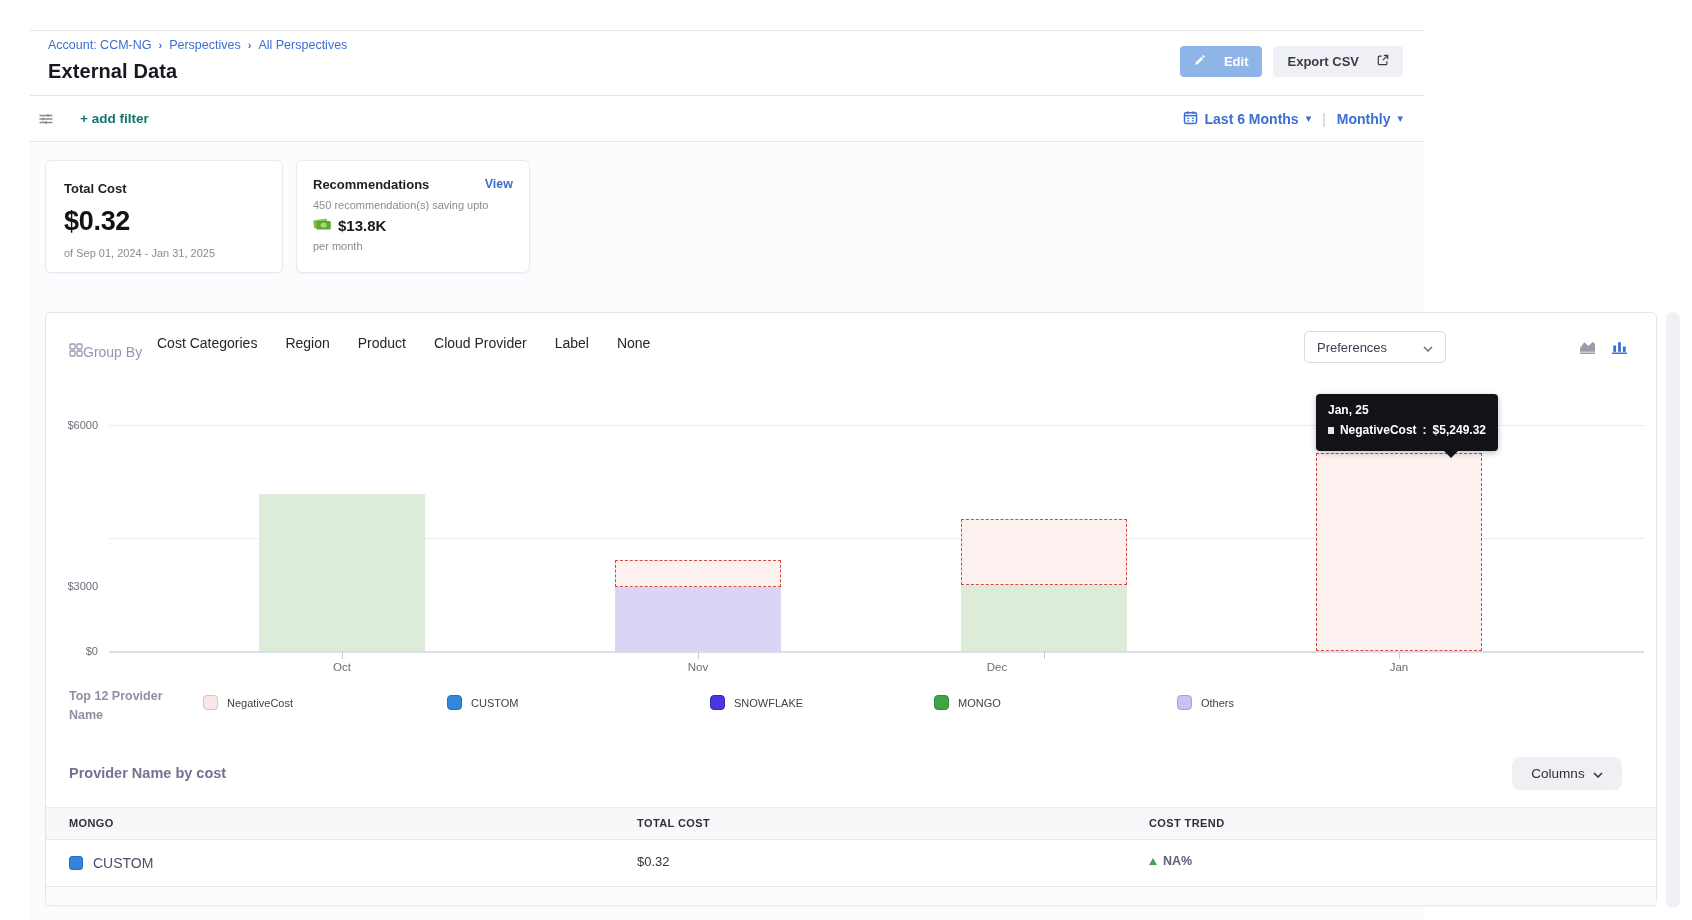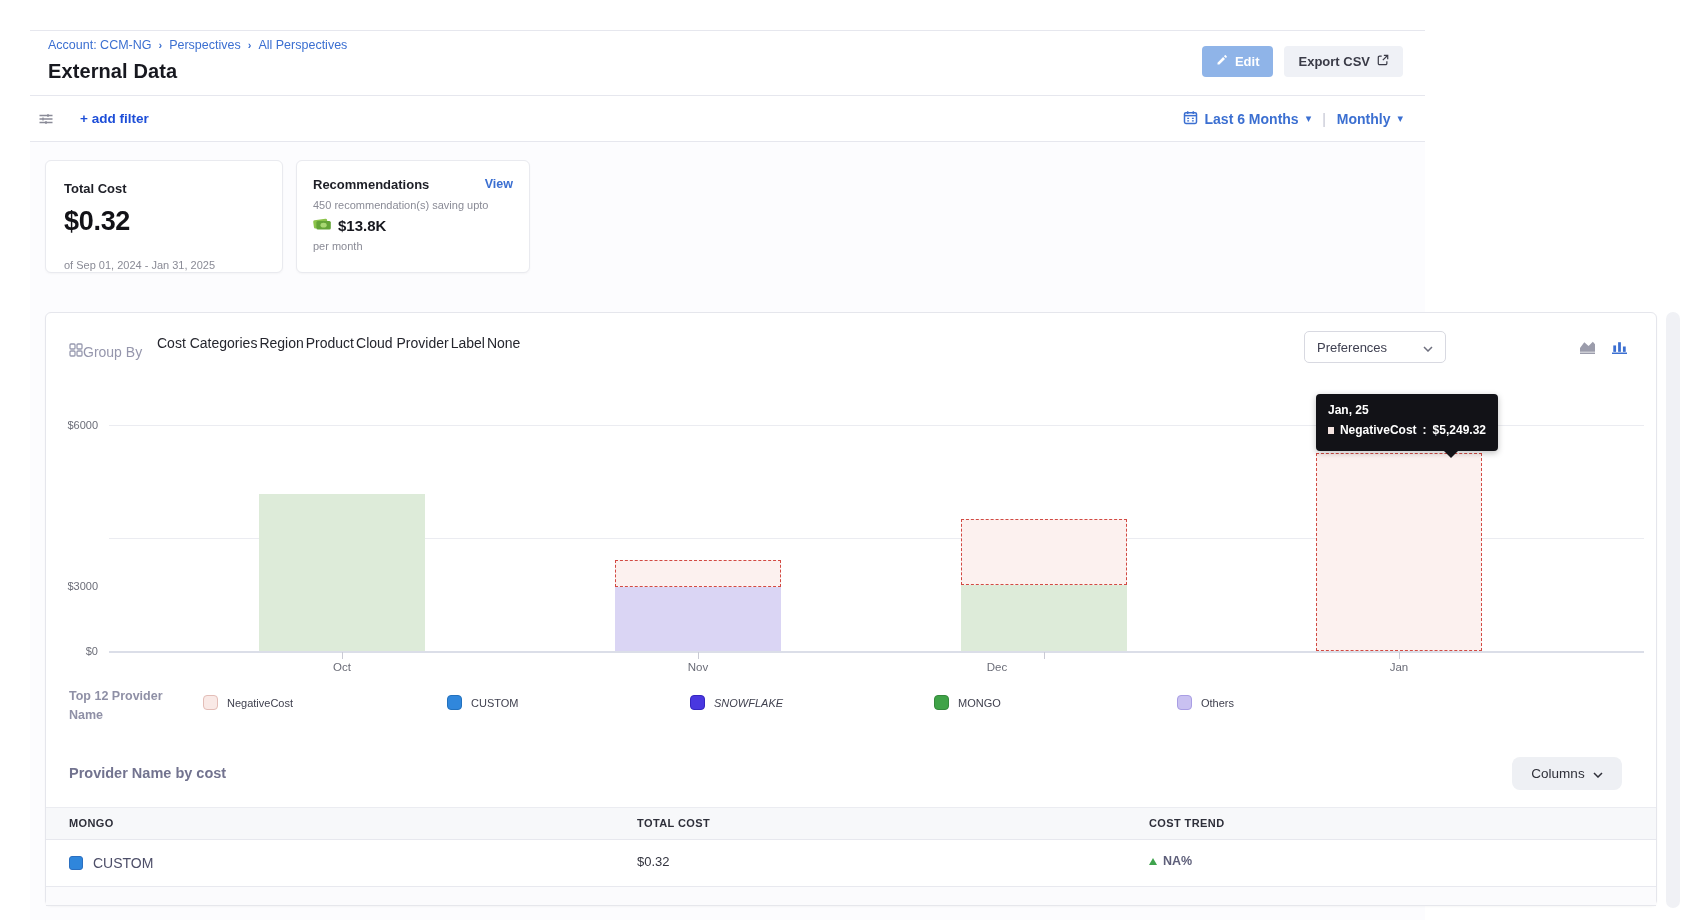--- a/index.html
+++ b/index.html
@@ -6,50 +6,50 @@
   html,body { width:1692px; height:920px; background:#fff; font-family:"Liberation Sans","DejaVu Sans",sans-serif; color:#3f4050; overflow:hidden; }
   .page { position:relative; width:1455px; height:920px; }
 
   
   .topline { position:absolute; left:30px; right:30px; top:30px; height:1px; background:#e6e7ee; }
   .hdr { position:absolute; left:48px; top:38px; }
   .crumb { font-size:12.5px; color:#3b6fd1; }
   .crumb .sep { padding:0 7px; font-weight:700; font-size:11px; color:#3b6fd1; }
   .title { margin-top:8px; font-size:20px; font-weight:700; color:#17181f; letter-spacing:.1px; }
   .hdr-actions { position:absolute; top:46px; right:52px; display:flex; gap:11px; }
-  .btn { display:flex; align-items:center; gap:7px; height:31px; padding:0 14px; border-radius:4px; font-size:13px; font-weight:700; cursor:pointer; }
+  .btn { display:flex; align-items:center; gap:18px; height:31px; padding:0 14px; border-radius:4px; font-size:13px; font-weight:700; cursor:pointer; }
   .btn-edit { background:#8fb4e8; color:#fff; }
   .btn-export { background:#eff1f6; color:#3a3b47; }
   .hdr-line { position:absolute; left:30px; right:30px; top:95px; height:1px; background:#e6e7ee; }
 
   
   .fbar { position:absolute; left:30px; right:30px; top:96px; height:45px; display:flex; align-items:center; }
   .fbar .sliders { margin-left:8px; display:flex; }
-  .addfilter { margin-left:26px; font-size:13.5px; font-weight:700; color:#1d4ed8; cursor:pointer; }
+  .addfilter { margin-left:26px; font-size:13.5px; font-weight:700; color:#0f766e; cursor:pointer; }
   .fbar-right { position:absolute; right:22px; display:flex; align-items:center; gap:7px; font-size:14px; font-weight:700; color:#3b6fd1; }
   .fbar-right .tri { font-size:11px; color:#3b6fd1; }
   .fbar-right .pipe { color:#c2c4d2; font-weight:400; padding:0 4px; }
   .fbar-line { position:absolute; left:30px; right:30px; top:141px; height:1px; background:#e6e7ee; }
   .content-bg { position:absolute; left:30px; right:30px; top:142px; bottom:0; background:#fcfcfe; }
 
   
   .card { position:absolute; background:#fff; border:1px solid #e9eaef; border-radius:6px; box-shadow:0 1px 2px rgba(40,41,61,.04); }
   #card-total { left:45px; top:160px; width:238px; height:113px; padding:20px 18px; }
   #card-reco  { left:296px; top:160px; width:234px; height:113px; padding:16px 16px; }
   .card-h { font-size:13px; font-weight:700; color:#1d1e26; }
   .big-val { margin-top:10px; font-size:27px; font-weight:700; color:#121217; letter-spacing:-.3px; }
-  .card-sub { margin-top:22px; font-size:11px; color:#8a8b96; }
+  .card-sub { margin-top:10px; font-size:11px; color:#8a8b96; }
   .reco-sub { margin-top:7px; font-size:11px; color:#8a8b96; }
   .reco-val { margin-top:5px; display:flex; align-items:center; gap:6px; font-size:15px; font-weight:700; color:#17181f; }
   .view-link { position:absolute; right:16px; top:16px; font-size:12.5px; font-weight:600; color:#3b6fd1; cursor:pointer; }
 
   
   .panel { position:absolute; left:45px; top:312px; width:1612px; height:594px; background:#fff; border:1px solid #e5e6ec; border-radius:6px; box-shadow:0 1px 2px rgba(40,41,61,.04); }
   .groupby { position:absolute; left:23px; top:30px; display:flex; align-items:center; font-size:14px; color:#9596ac; }
-  #tabs { position:absolute; left:110px; top:14px; display:flex; align-items:center; }
+  #tabs { position:absolute; left:110px; top:14px; display:flex; align-items:center; gap:26px; }
   .tab { position:relative; padding:8px 1px 11px; font-size:14px; color:#25262e; cursor:pointer; white-space:nowrap; }
   .tab.active { font-weight:700; color:#17181f; }
   .tab.active::after { content:""; position:absolute; left:0; right:0; bottom:0; height:3px; border-radius:2px; background:#3b6fd1; }
   .prefs { position:absolute; left:1258px; top:18px; width:142px; height:32px; border:1px solid #d8d9e1; border-radius:5px; background:#fff; display:flex; align-items:center; justify-content:space-between; padding:0 12px; font-size:13px; color:#3f4051; cursor:pointer; }
   .chart-icons { position:absolute; left:1532px; top:26px; display:flex; gap:13px; align-items:center; }
   .chart-icons span { cursor:pointer; display:flex; }
 
   
   #chart { position:absolute; left:0; top:60px; width:1612px; height:310px; }
   .gridline { position:absolute; left:63px; width:1535px; height:1px; background:#ebecf1; }
@@ -243,21 +243,21 @@
     <div class="legend">
       <div class="legend-title">Top 12 Provider Name</div>
     <div class="lg-item" style="left: 157px;">
           <div class="lg-sw" style="background: rgb(249, 233, 230); border: 1.5px solid rgb(227, 189, 183);"></div>
           <div class="lg-txt">NegativeCost</div>
         </div>
         <div class="lg-item" style="left: 401px;">
           <div class="lg-sw" style="background: rgb(48, 135, 220); border: 1.5px solid rgb(35, 113, 189);"></div>
           <div class="lg-txt">CUSTOM</div>
         </div>
-        <div class="lg-item" style="left: 644px; font-style: italic;">
+        <div class="lg-item" style="left: 664px;">
           <div class="lg-sw" style="background: rgb(73, 55, 224); border: 1.5px solid rgb(53, 38, 192);"></div>
           <div class="lg-txt">SNOWFLAKE</div>
         </div>
         <div class="lg-item" style="left: 888px;">
           <div class="lg-sw" style="background: rgb(63, 163, 71); border: 1.5px solid rgb(53, 137, 60);"></div>
           <div class="lg-txt">MONGO</div>
         </div>
         <div class="lg-item" style="left: 1131px;">
           <div class="lg-sw" style="background: rgb(201, 193, 241); border: 1.5px solid rgb(169, 158, 228);"></div>
           <div class="lg-txt">Others</div>

